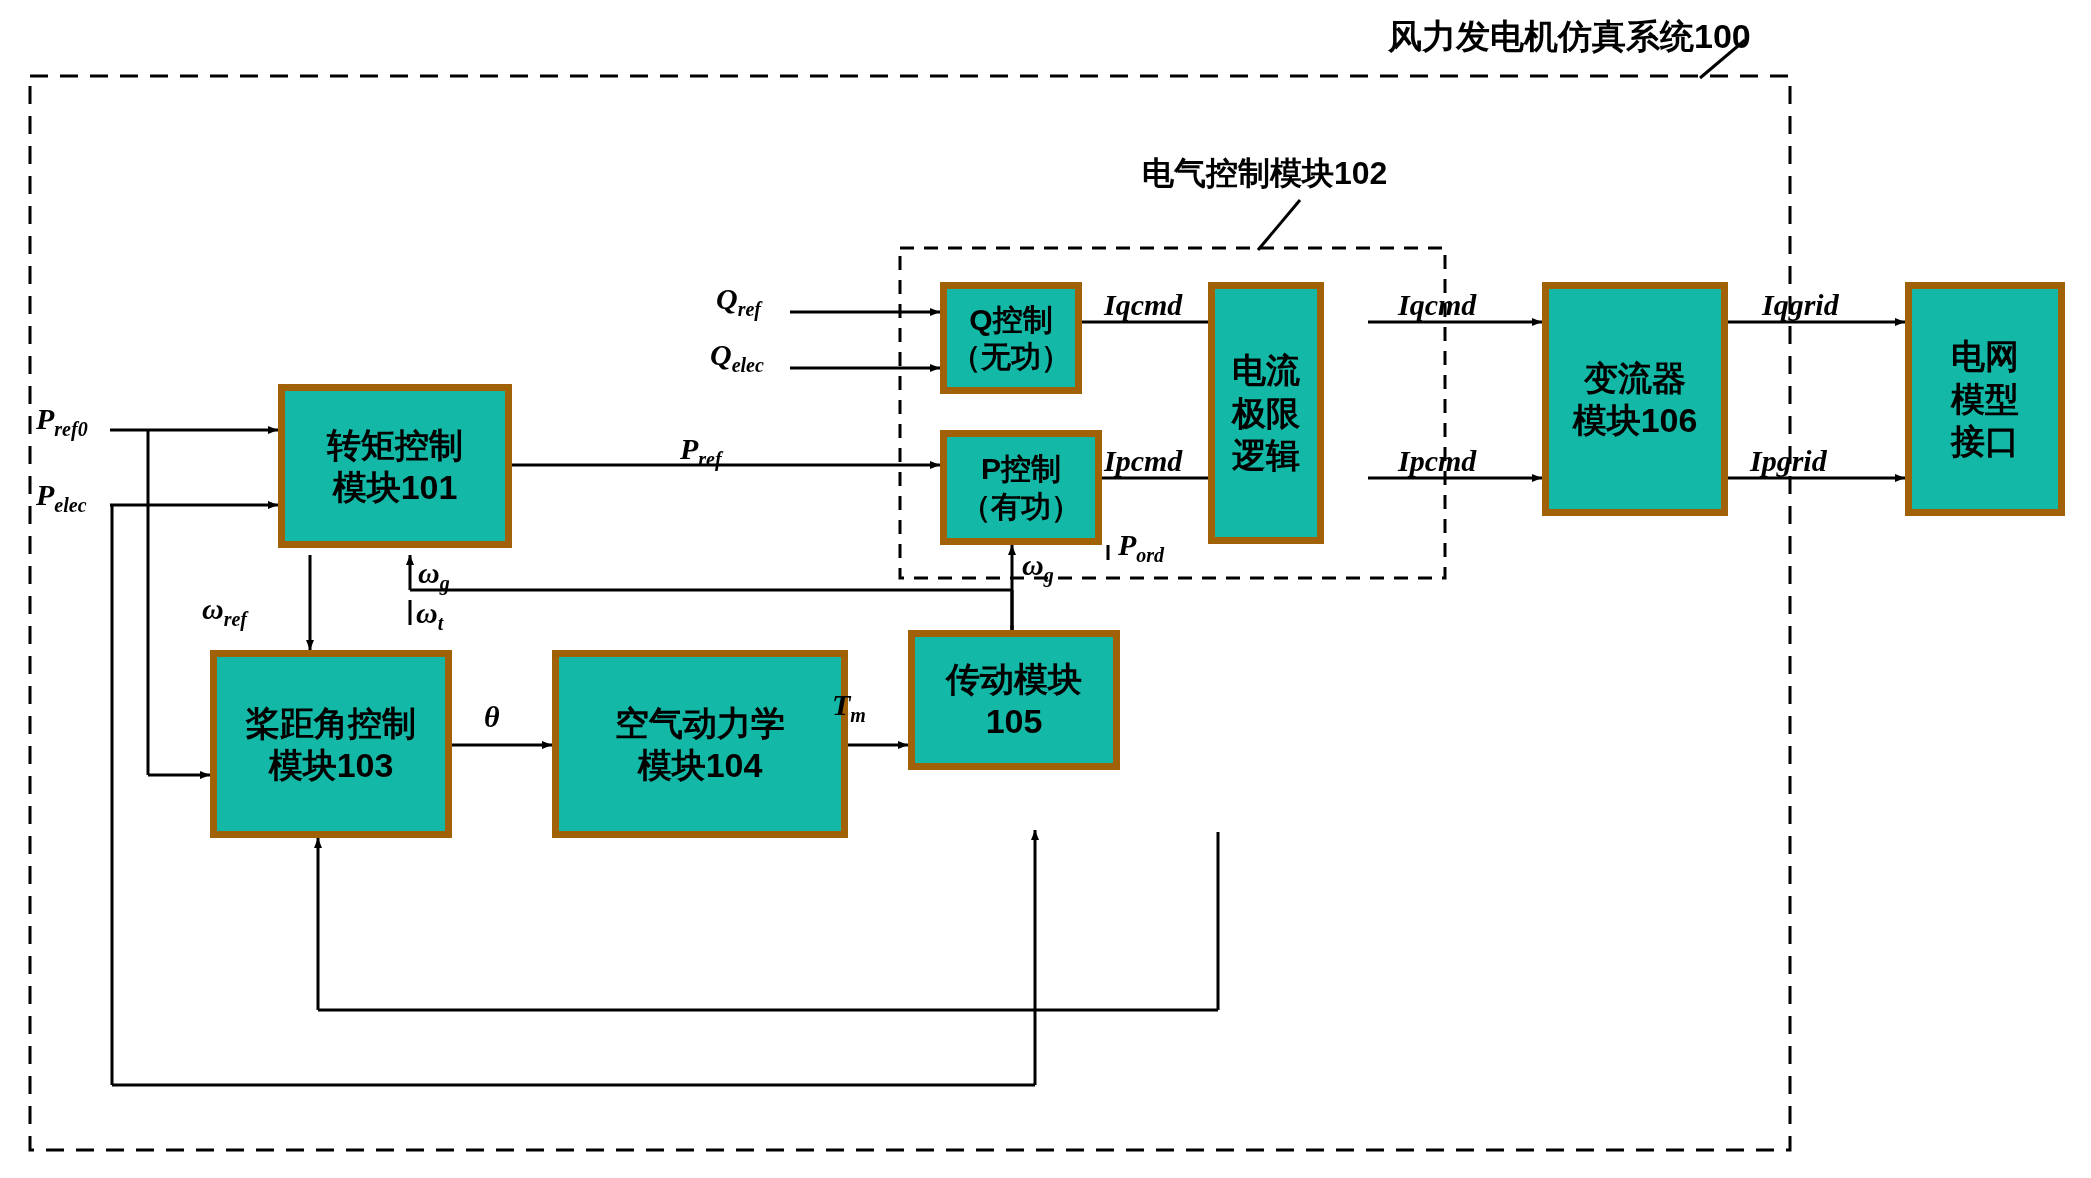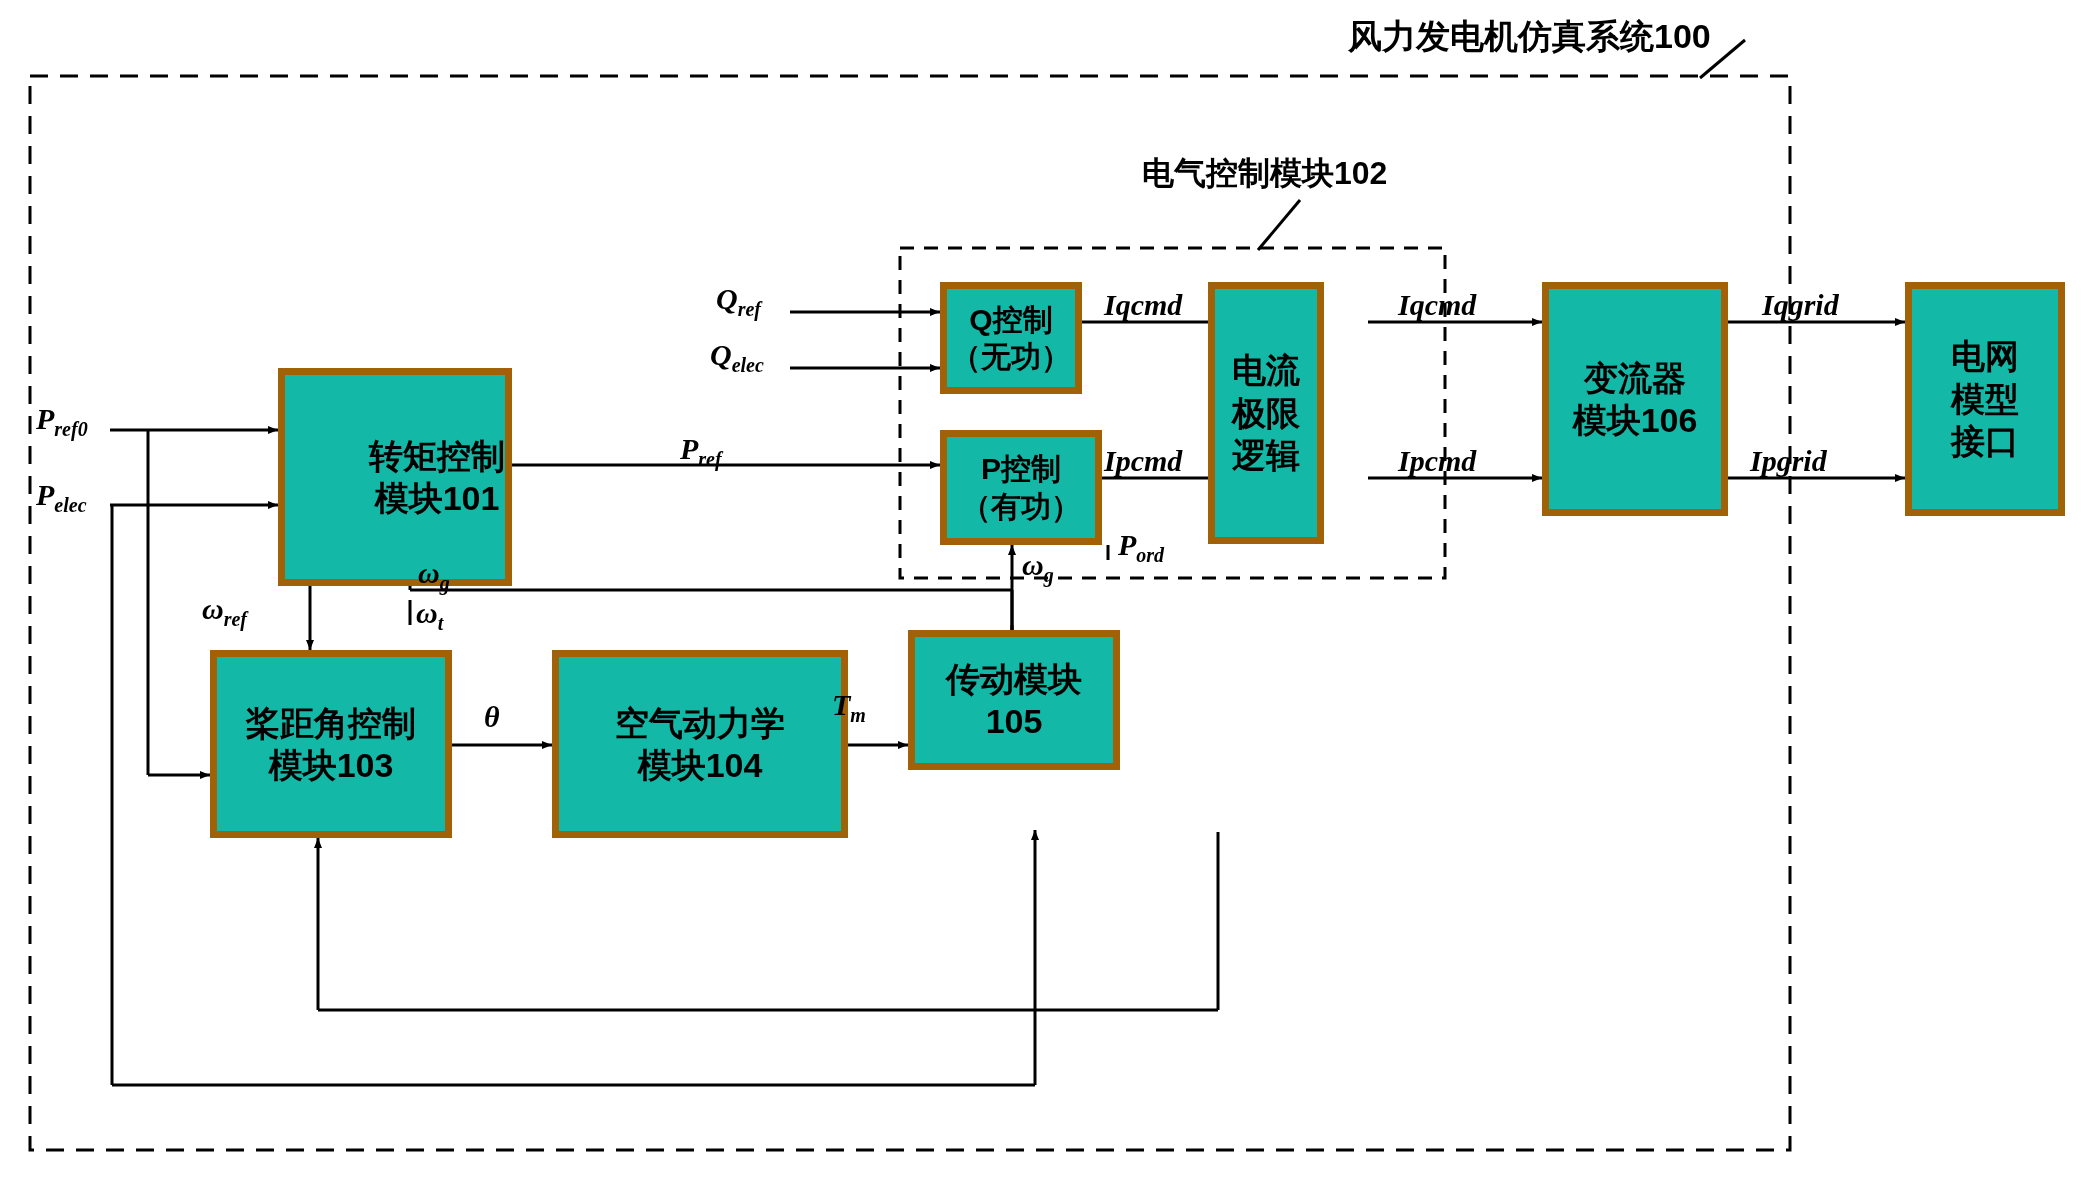--- a/index.html
+++ b/index.html
@@ -69,20 +69,21 @@
     font-style: italic;
     font-weight: 700;
   }
   .title {
     position: absolute;
     font-family: "Liberation Sans", sans-serif;
     font-size: 34px;
     font-weight: 700;
     color: #000;
     white-space: nowrap;
+    margin-left: 40px;
   }
   .title-inner {
     position: absolute;
     font-family: "Liberation Sans", sans-serif;
     font-size: 32px;
     font-weight: 700;
     color: #000;
     white-space: nowrap;
   }
 </style>
@@ -153,21 +154,21 @@
 
     <line x1="1108" y1="545" x2="1108" y2="560" stroke="#000" stroke-width="3"></line>
     <line x1="1108" y1="560" x2="1108" y2="560" stroke="#000" stroke-width="3"></line>
 
     <line x1="410" y1="625" x2="410" y2="600" stroke="#000" stroke-width="3"></line>
   </svg>
 
   <div class="title" style="left:1348px; top:14px;">风力发电机仿真系统100</div>
   <div class="title-inner" style="left:1142px; top:152px;">电气控制模块102</div>
 
-  <div class="box big" style="left:278px; top:368px; width:234px; height:218px;justify-content:flex-end;">
+  <div class="box big" style="left:278px; top:384px; width:234px; height:164px;">
     <span class="box-label">转矩控制
 模块101</span>
   </div>
 
   <div class="box big" style="left:210px; top:650px; width:242px; height:188px;">
     <span class="box-label">桨距角控制
 模块103</span>
   </div>
 
   <div class="box big" style="left:552px; top:650px; width:296px; height:188px;">

